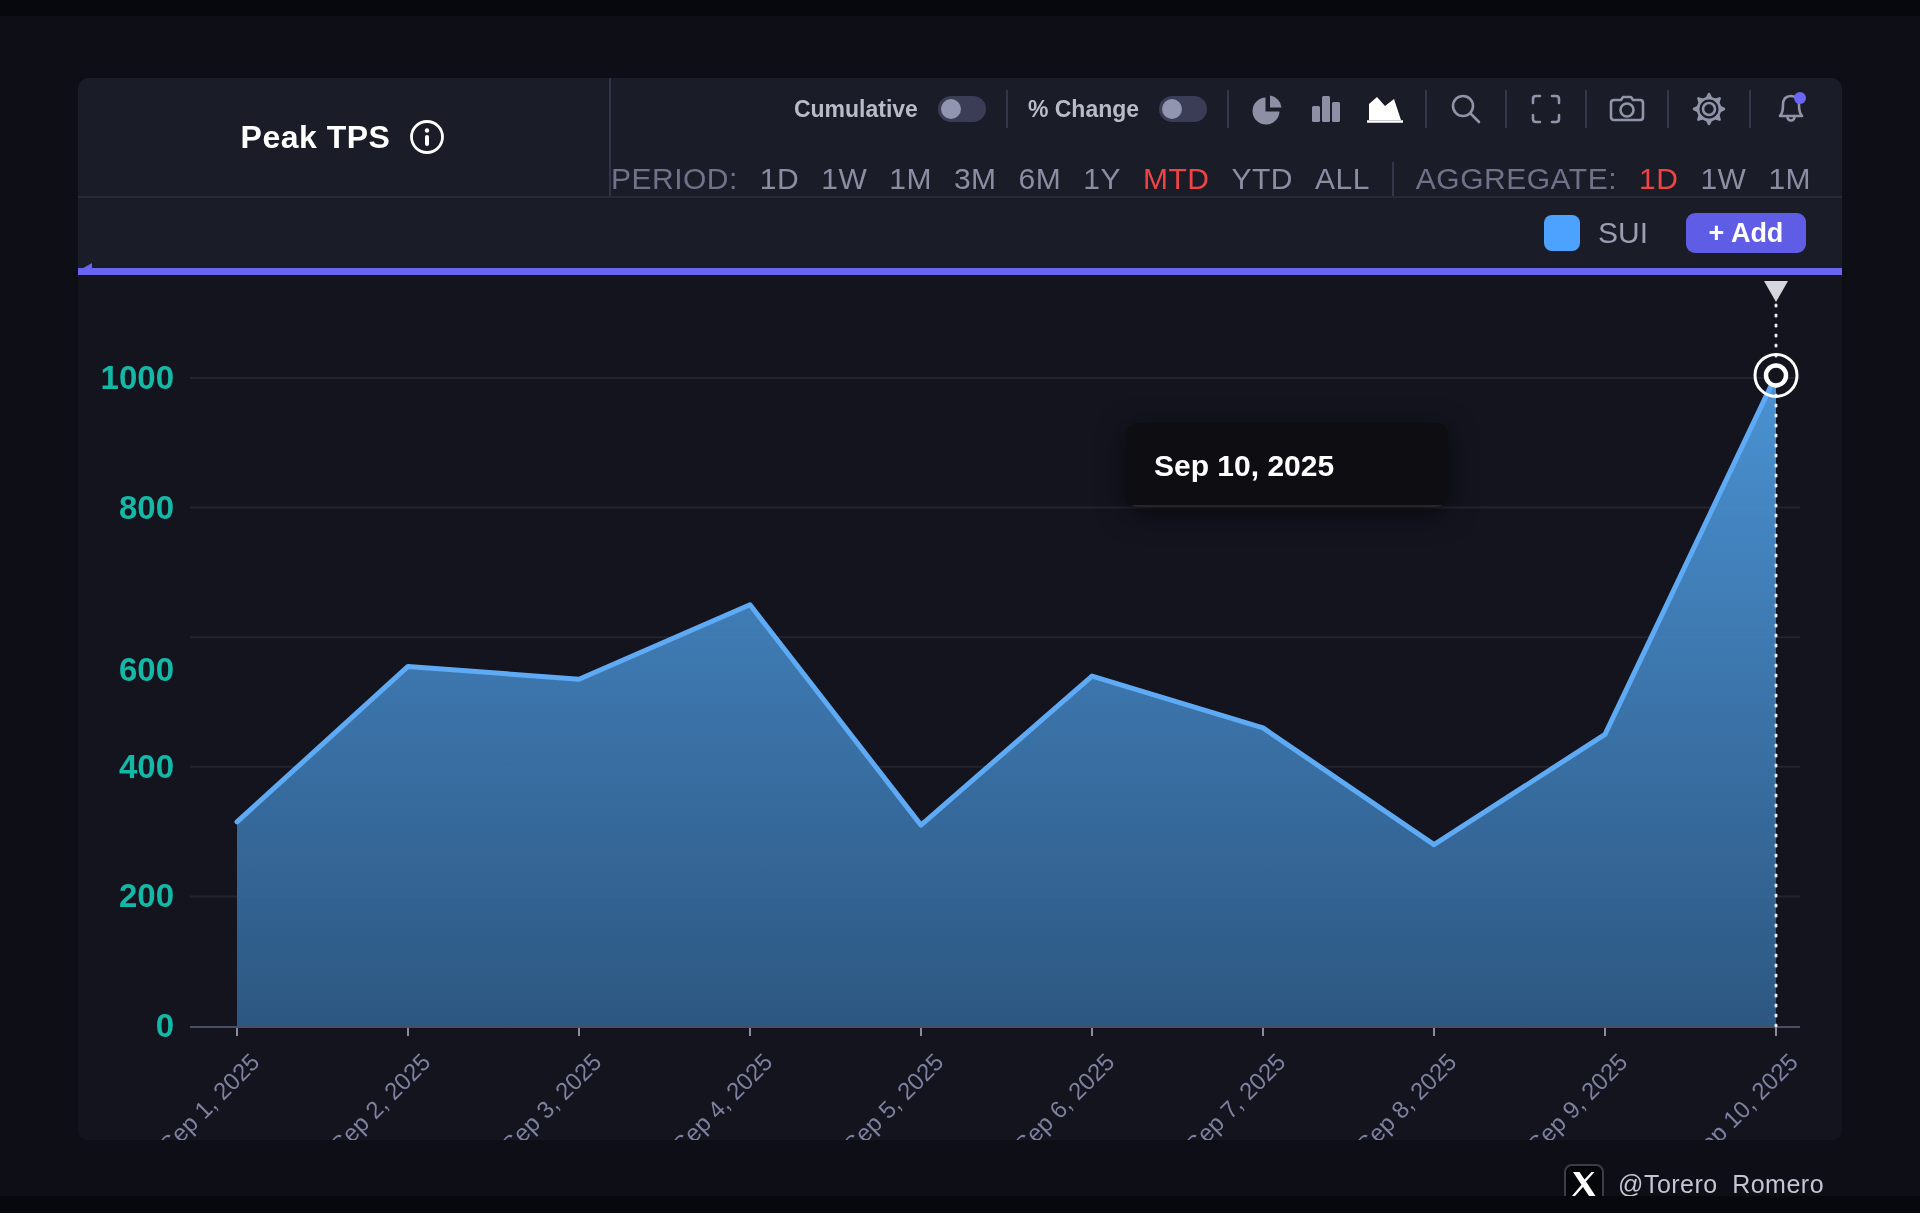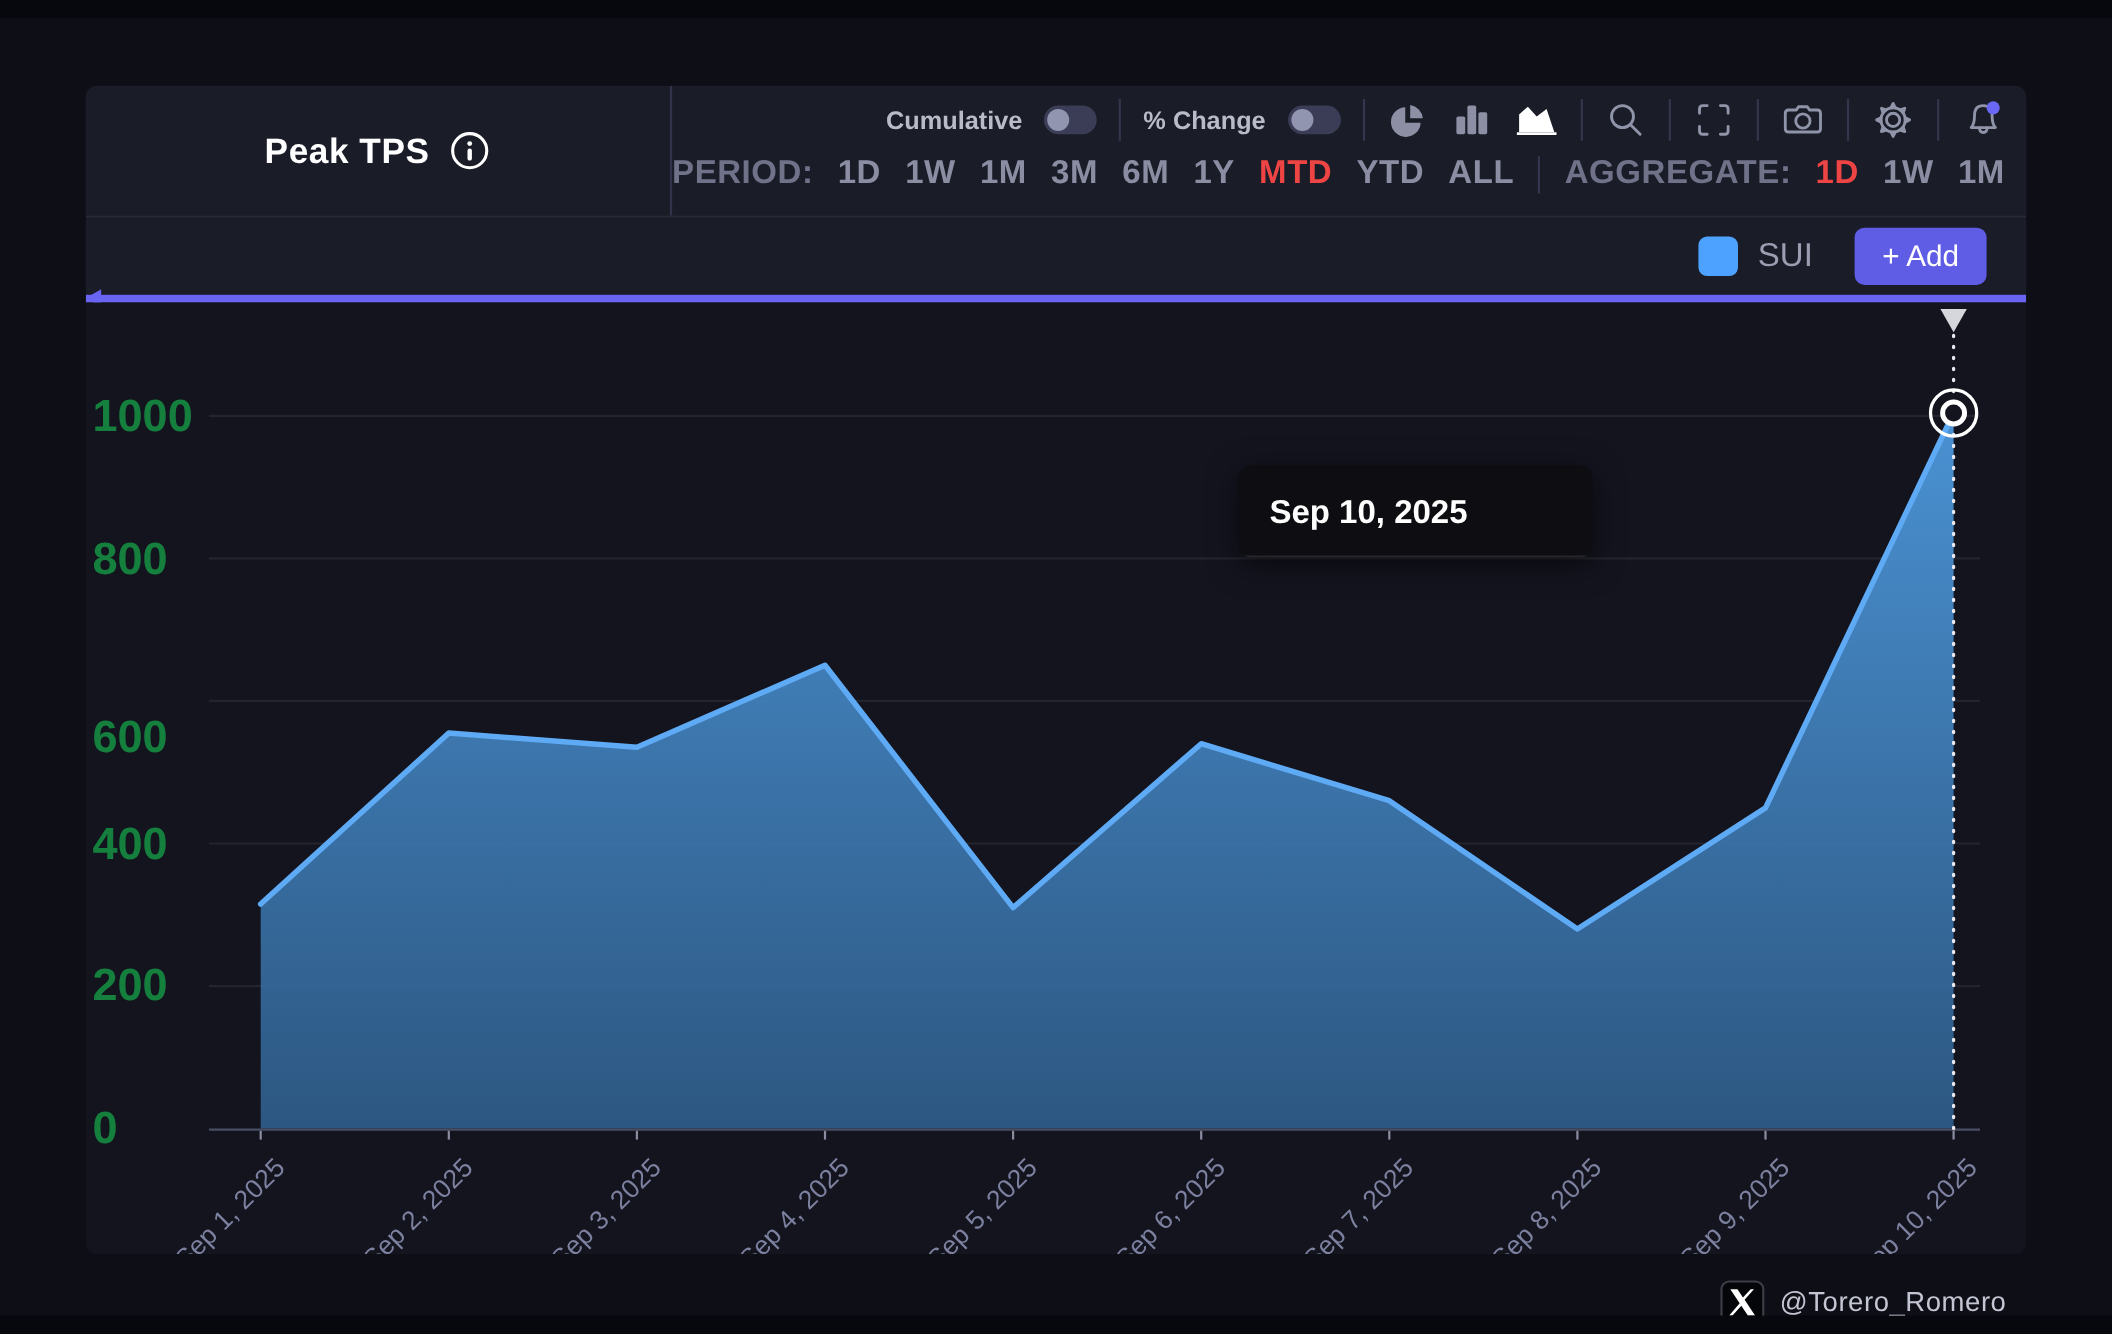--- a/index.html
+++ b/index.html
@@ -26,22 +26,22 @@
     width:531px; flex:none; display:flex; align-items:center; justify-content:center; gap:18px;
   }
   .title { font-size:32px; font-weight:bold; color:#ffffff; letter-spacing:0.5px; }
   .vsep-full { width:2px; background:#31344a; flex:none; }
   .controls { flex:1; display:flex; flex-direction:column; }
   .row1 {
     height:62px; display:flex; align-items:center; justify-content:flex-end;
     gap:20px; padding-right:34px;
   }
   .row2 {
-    height:56px; display:flex; align-items:flex-start; justify-content:flex-end;
-    gap:22px; padding-right:34px; font-weight:bold;
+    height:56px; display:flex; align-items:flex-end; justify-content:flex-end;
+    gap:22px; padding-right:34px; font-weight:normal;
   }
   .toggle-label { font-size:23px; color:#b9bbc9; font-weight:bold; }
   .toggle { width:48px; height:26px; border-radius:13px; background:#3a3d55; position:relative; cursor:pointer; }
   .toggle .knob { position:absolute; left:3px; top:3px; width:20px; height:20px; border-radius:50%; background:#9295af; }
   .vdiv { width:2px; height:38px; background:#34374c; }
   .icon-btn { display:flex; align-items:center; justify-content:center; }
   .seg-label { font-size:30px; color:#6f7288; letter-spacing:0.5px; }
   .seg-opt { font-size:30px; color:#8b8ea3; cursor:pointer; letter-spacing:0.5px; }
   .seg-opt.sel { color:#ef4444; }
   .row2 .vdiv { height:34px; margin-top:2px; }
@@ -49,40 +49,40 @@
   .h-divider { height:2px; background:#272936; flex:none; }
 
   
   .legend-row {
     height:70px; flex:none; display:flex; align-items:center; justify-content:flex-end;
     gap:18px; padding-right:36px; background:#1a1c28;
   }
   .swatch { width:36px; height:36px; border-radius:8px; background:#4da2ff; }
   .legend-name { font-size:30px; color:#9b9eb0; font-weight:500; margin-right:20px; }
   .add-btn {
-    width:120px; height:52px; border-radius:9px; background:#5f5ce6;
-    color:#fff; font-size:27px; font-weight:normal; border:none; cursor:pointer;
+    width:120px; height:40px; border-radius:9px; background:#5f5ce6;
+    color:#fff; font-size:27px; font-weight:bold; border:none; cursor:pointer;
     display:flex; align-items:center; justify-content:center;
     font-family:"Liberation Sans", sans-serif;
   }
 
   
   .range-bar { height:7px; flex:none; position:relative; background:#6965f2; }
   .range-bar .tip {
     position:absolute; left:0; top:-5px; width:0; height:0;
     border-top:8px solid transparent; border-bottom:8px solid transparent;
     border-right:14px solid #6965f2;
   }
 
   
   .chart-area { flex:1; position:relative; background:#13141e; }
   #chart-svg { position:absolute; left:0; top:0; }
   .ylabel {
-    position:absolute; width:90px; left:6px;
-    font-size:41px; font-weight:bold; color:#15803d; transform:translateY(-50%);
+    position:absolute; width:90px; text-align:right; left:6px;
+    font-size:33px; font-weight:bold; color:#14b8a6; transform:translateY(-50%);
   }
   .xlabel {
     position:absolute; font-size:24px; color:#7d81a0; white-space:nowrap;
     transform-origin:100% 0; transform:rotate(-45deg);
   }
 
   
   .tooltip {
     position:absolute; left:1048px; top:148px; width:322px;
     background:#0e0e12; border-radius:12px; box-shadow:0 6px 28px rgba(0,0,0,0.55);

